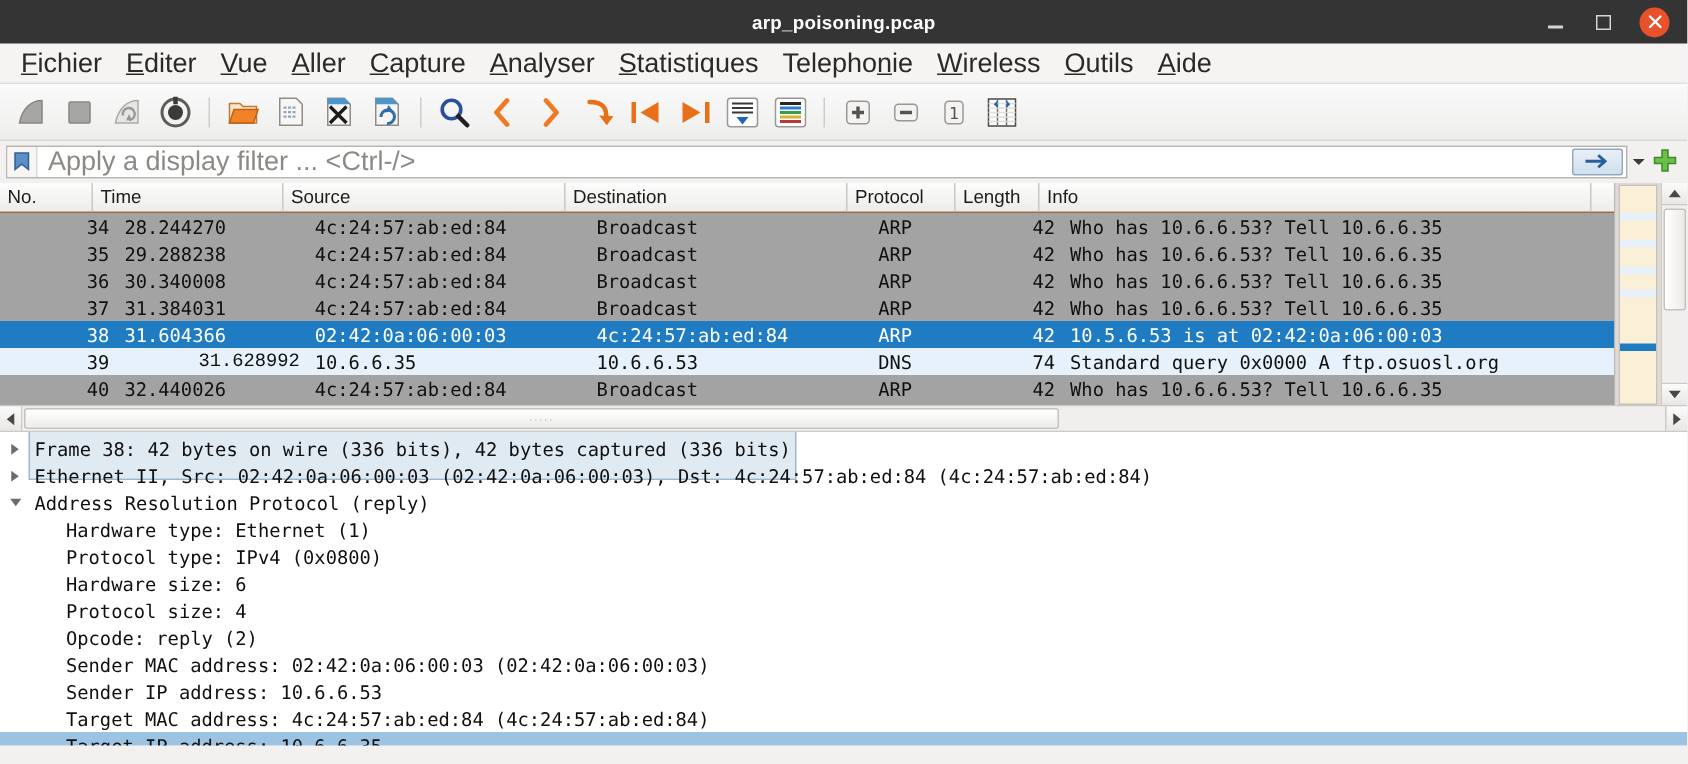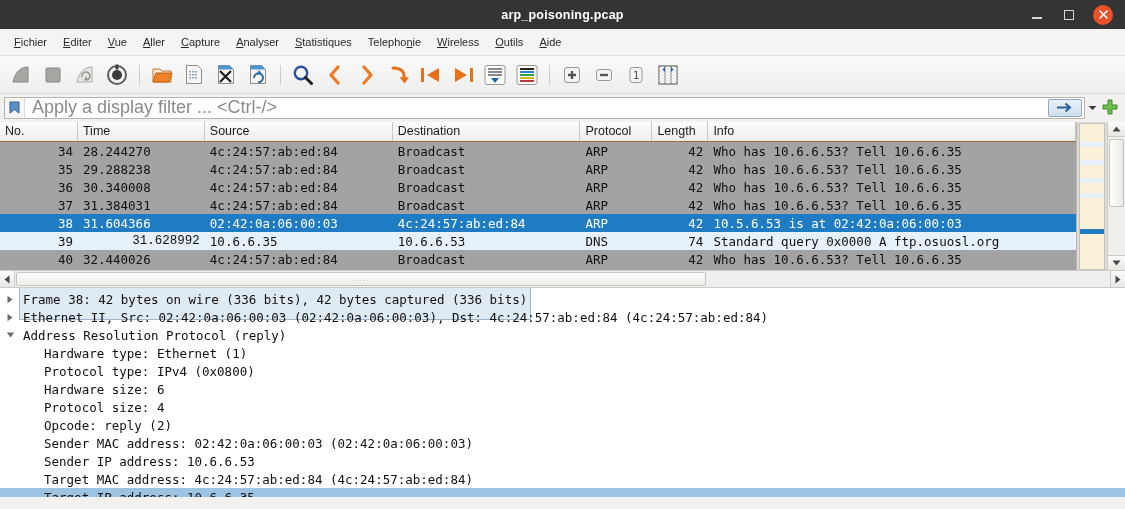--- a/index.html
+++ b/index.html
@@ -32,21 +32,21 @@
     justify-content: center; }
   .win-close svg { display: block; }
 
   
   .menubar {
     height: 27px; background: #f5f4f3;
     border-bottom: 1px solid #e2e0de;
     display: flex; align-items: center; padding-left: 6px;
   }
   .menu-item {
-    font-size: 11px; color: #2a2a2a; padding: 3px 8px;
+    font-size: 18px; color: #2a2a2a; padding: 3px 8px;
     white-space: nowrap; cursor: default;
   }
   .menu-item .mn { text-decoration: underline; }
 
   
   .toolbar {
     height: 38px; background: linear-gradient(#fafafa,#eeeeed);
     border-bottom: 1px solid #d9d7d4;
     display: flex; align-items: center; padding: 0 6px; gap: 2px;
   }
@@ -366,21 +366,21 @@
   <div class="filter-plus">
     <svg width="18" height="18" viewBox="0 0 18 18">
       <path d="M7 1 h4 v5 h5 v4 h-5 v5 h-4 v-5 h-5 v-4 h5 Z" fill="#6cc04a" stroke="#3d8a28"></path>
     </svg>
   </div>
 </div>
 
 <div class="packet-area">
   <div class="packet-list">
     <div class="col-head" id="colhead">
-        <div class="ch" style="width: 78px;">No.</div>
+        <div class="ch" style="width: 62px;">No.</div>
         <div class="ch" style="width: 127px;">Time</div>
         <div class="ch" style="width: 188px;">Source</div>
         <div class="ch" style="width: 188px;">Destination</div>
         <div class="ch" style="width: 72px;">Protocol</div>
         <div class="ch" style="width: 56px;">Length</div>
         <div class="ch" style="width: 368px;">Info</div>
       </div>
     <div class="rows" id="rows">
         <div class="prow arp">
           <div class="cell c-no" style="width: 78px; text-align: right;">34</div>

